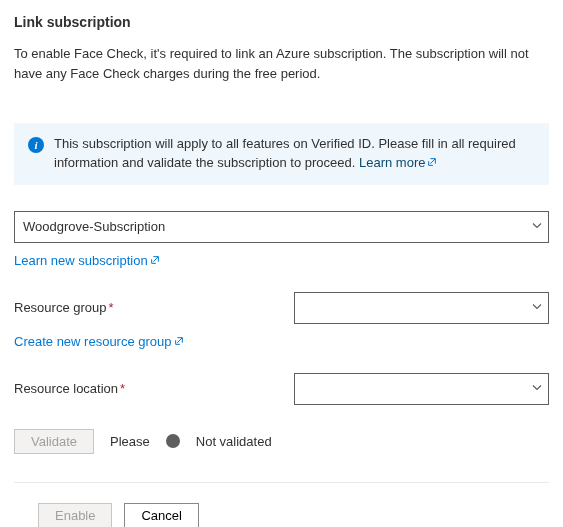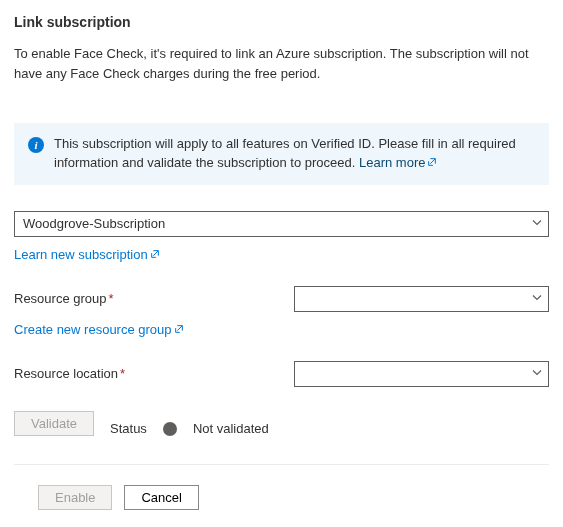--- a/index.html
+++ b/index.html
@@ -75,21 +75,21 @@
     .req {
       color: #a4262c;
       margin-left: 2px;
     }
     .select-wrap {
       flex: 1;
       position: relative;
     }
     .select-box {
       width: 100%;
-      height: 26px;
+      height: 32px;
       border: 1px solid #605e5c;
       background: #fff;
       font-size: 13px;
       padding: 2px 24px 2px 8px;
       display: flex;
       align-items: center;
       cursor: pointer;
     }
     .chevron {
       position: absolute;
@@ -107,21 +107,21 @@
       margin-top: 2px;
       margin-bottom: 24px;
     }
     .azure-link {
       color: #0078d4;
       text-decoration: none;
       font-size: 13px;
     }
     .validate-row {
       display: flex;
-      align-items: flex-end;
+      align-items: center;
       gap: 16px;
       margin-top: 24px;
       margin-bottom: 28px;
     }
     .btn {
       border: 1px solid #8a8886;
       background: #fff;
       font-size: 13px;
       padding: 4px 16px;
       cursor: pointer;
@@ -234,21 +234,21 @@
     <span class="chevron">
       <svg viewBox="0 0 12 12" fill="none" stroke-width="1.2">
           <path d="M2 4 L6 8 L10 4"></path>
         </svg>
     </span>
   </div>
 </div>
 
 <div class="validate-row">
   <button class="btn btn-disabled">Validate</button>
-  <span class="status-label">Status</span>
+  <span class="status-label">Please</span>
   <span class="status-dot"></span>
   <span class="status-val">Not validated</span>
 </div>
 
 <hr class="divider">
 
 <div class="footer-btns">
   <button class="btn btn-disabled">Enable</button>
   <button class="btn">Cancel</button>
 </div>

